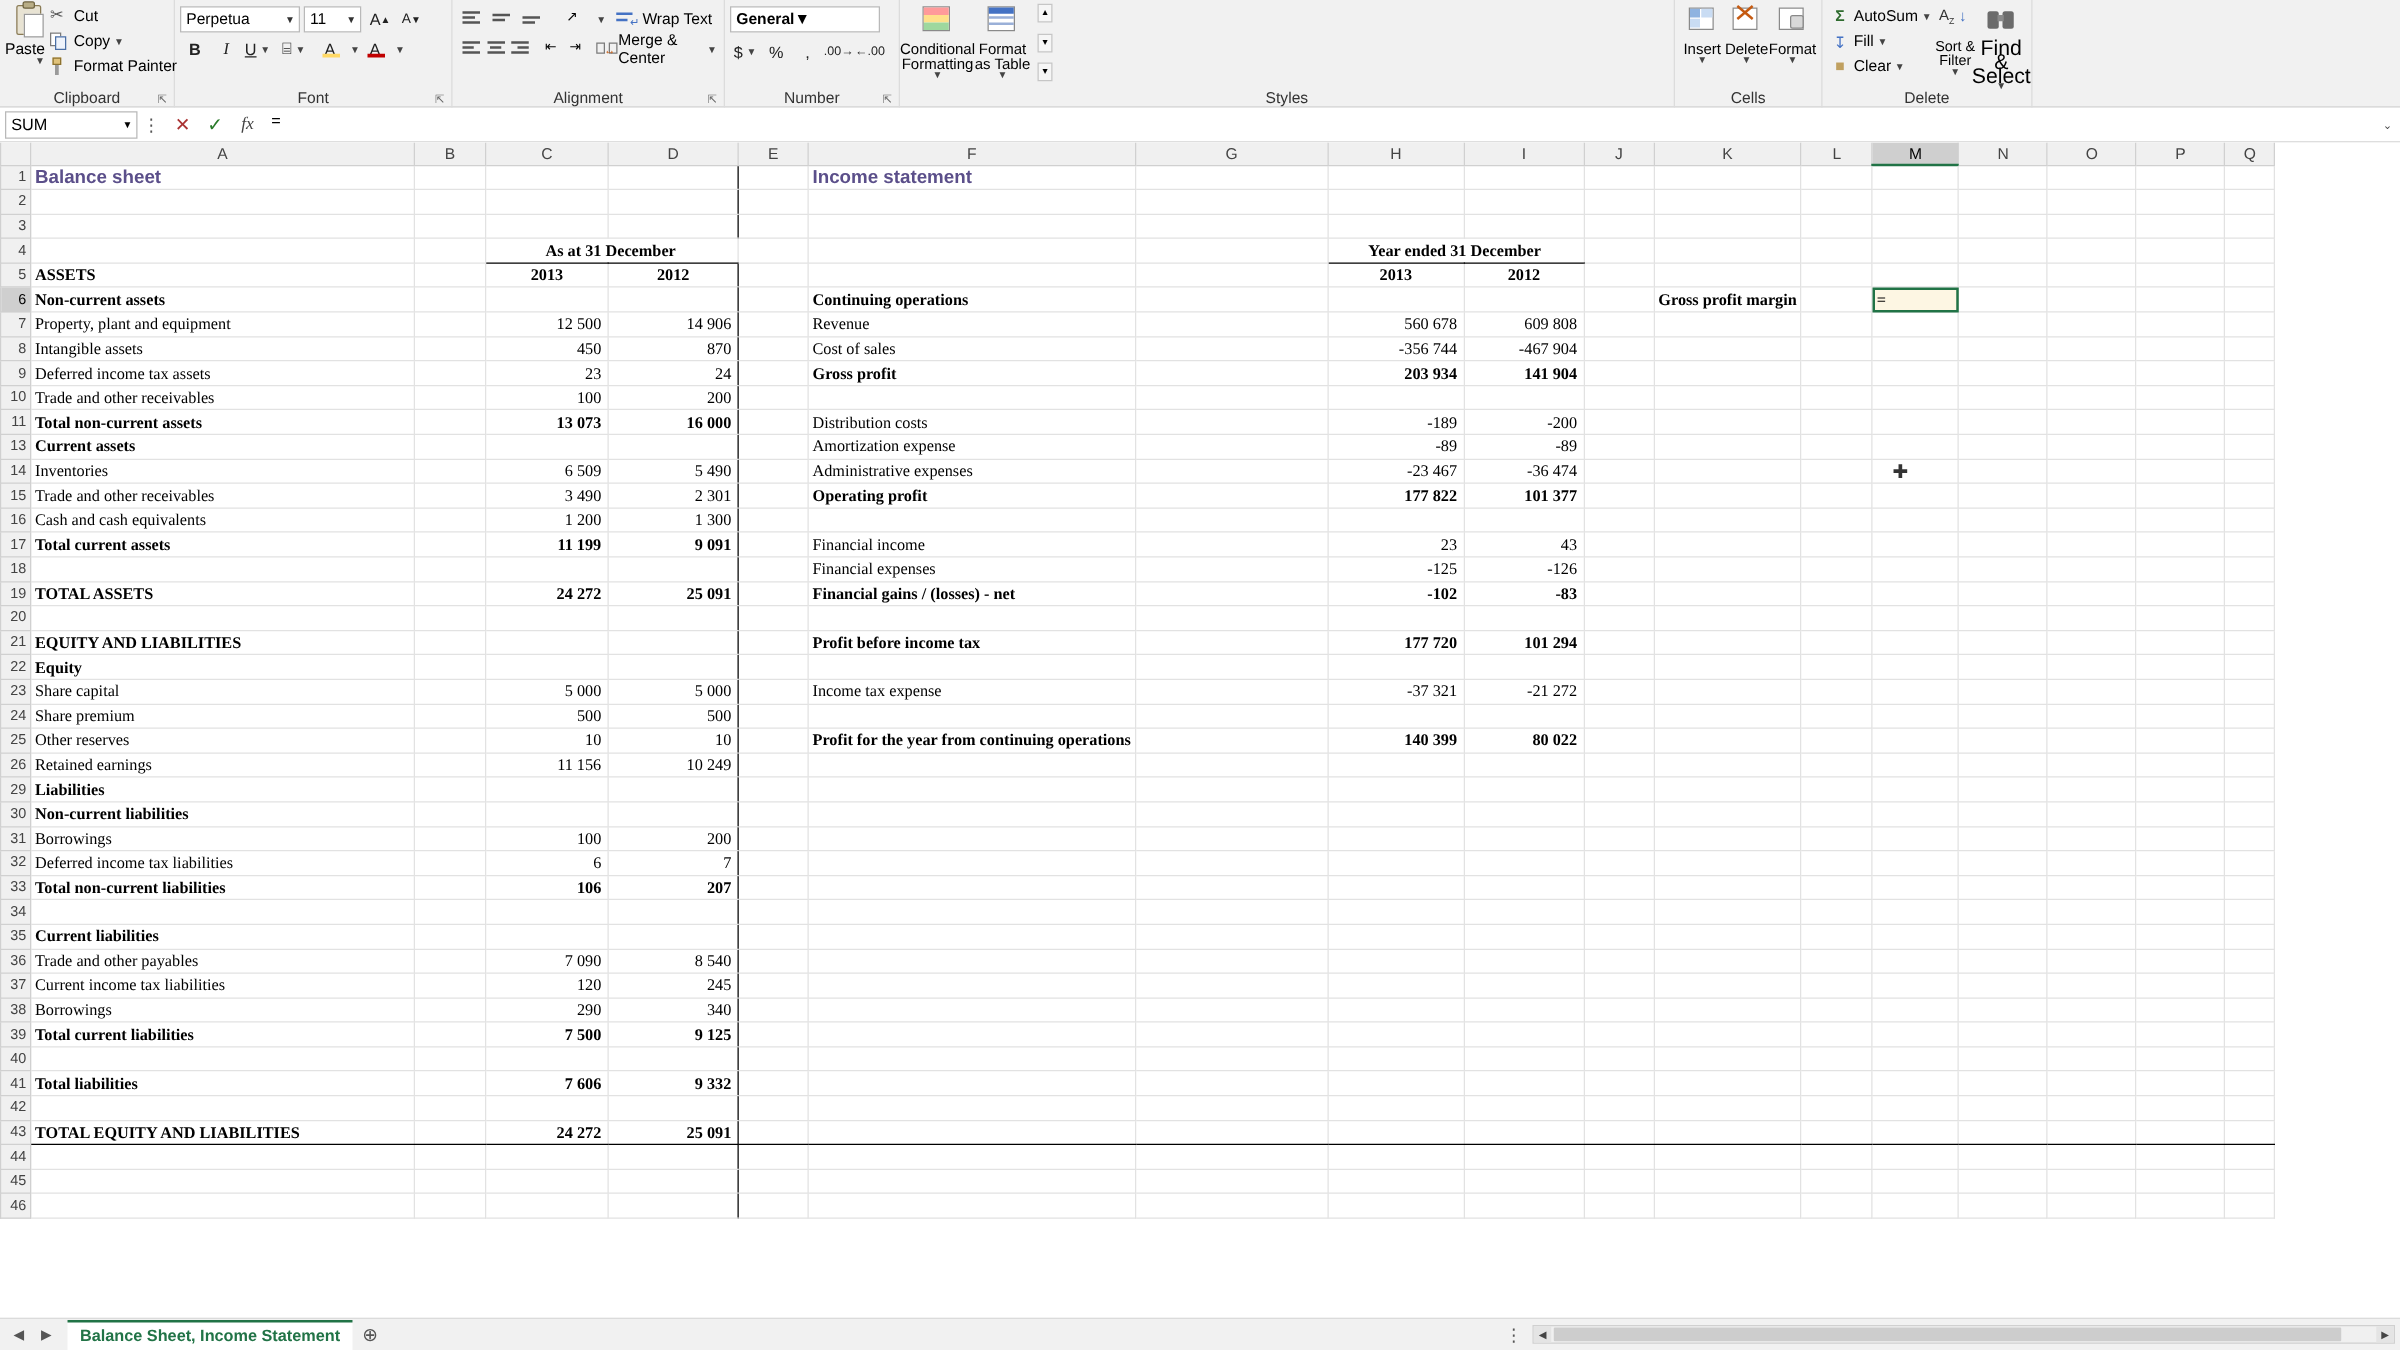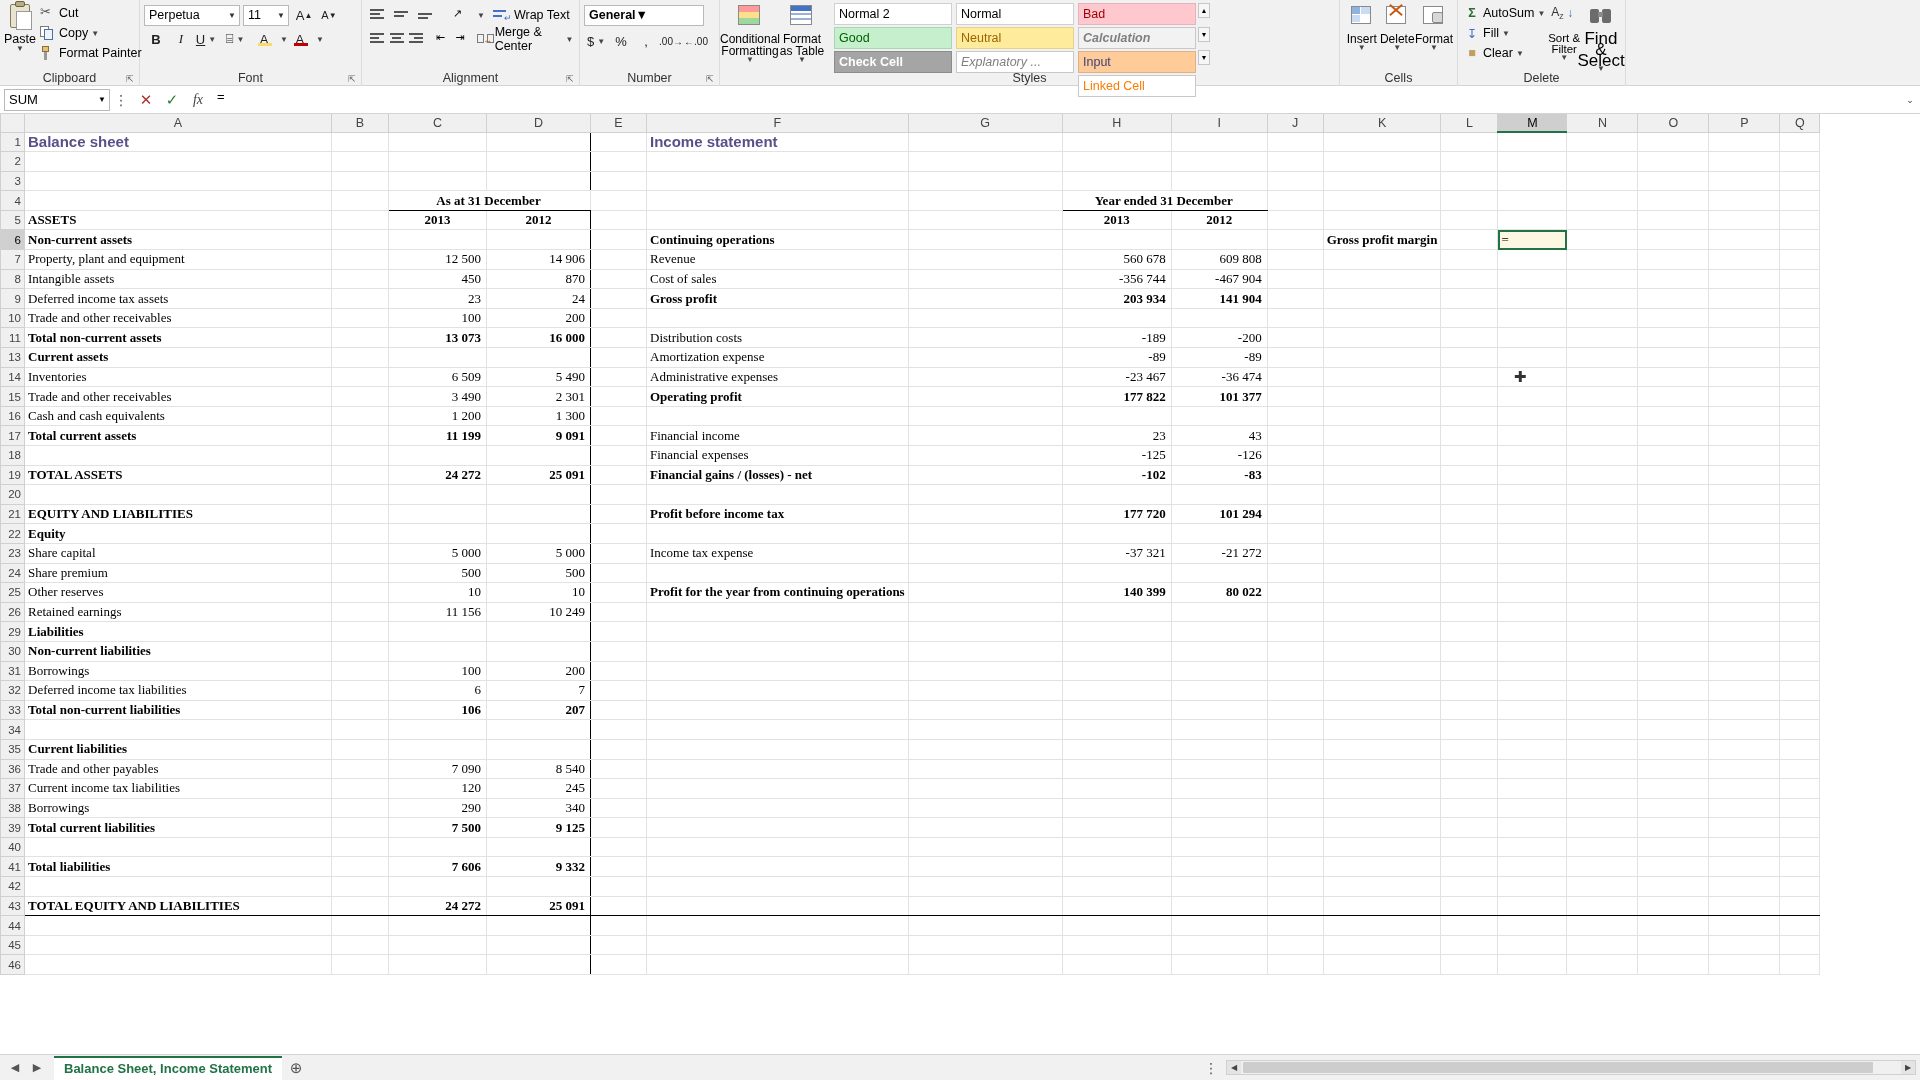--- a/index.html
+++ b/index.html
@@ -23,21 +23,21 @@
     position: relative;
     flex: 0 0 86px;
   }
   .rgroup { position: relative; height: 86px; border-right: 1px solid #dcdcdc; padding: 2px 4px 0 4px; display: flex; flex-direction: column; }
   .rgroup-label { position: absolute; bottom: 1px; left: 0; width: 100%; text-align: center; font-size: 12.5px; color: #333; }
   .rgroup-body { display: flex; flex: 1; align-items: flex-start; padding-top: 1px; }
   .dlg { position: absolute; bottom: 2px; right: 3px; width: 10px; height: 10px; font-size: 9px; color: #666; }
 
   
   .g-clip { width: 140px; }
-  .paste-btn { width: 44px; display: flex; flex-direction: column; align-items: center; justify-content: flex-start; padding-top: 0px; }
+  .paste-btn { width: 44px; display: flex; flex-direction: column; align-items: flex-end; justify-content: flex-start; padding-top: 0px; }
   .paste-ico {
     width: 26px; height: 30px; margin-top: -2px;
     position: relative;
   }
   .paste-ico .clipboard { position: absolute; left: 3px; top: 3px; width: 20px; height: 24px; background: #e8e3d3; border: 1.3px solid #8a7b55; border-radius: 2px; }
   .paste-ico .clip-top { position: absolute; left: 8px; top: 0px; width: 10px; height: 6px; background: #b8ad86; border: 1.2px solid #6d623f; border-radius: 2px; }
   .paste-ico .sheet { position: absolute; left: 9px; top: 10px; width: 16px; height: 19px; background: #fff; border: 1.2px solid #9a9a9a; }
   .paste-label { font-size: 12.5px; margin-top: 1px; }
   .paste-caret { font-size: 8px; line-height: 6px; color: #444; }
   .clip-cmds { display: flex; flex-direction: column; justify-content: flex-start; padding-top: 0px; }
@@ -397,32 +397,20 @@
         </div>
         <div class="bigbtn">
           <div class="bico">
             <div style="position:absolute;left:3px;top:2px;width:22px;height:20px;border:1.2px solid #8a8a8a;background:#fff"></div>
             <div style="position:absolute;left:4px;top:3px;width:20px;height:5px;background:#4472c4"></div>
             <div style="position:absolute;left:4px;top:10px;width:20px;height:1.5px;background:#9ab0d8"></div>
             <div style="position:absolute;left:4px;top:15px;width:20px;height:1.5px;background:#9ab0d8"></div>
           </div>
           <div>Format as Table</div>
           <div class="paste-caret">▼</div>
-        </div>
-        <div class="cellstyles">
-          <div class="cs normal2">Normal 2</div>
-          <div class="cs normal2">Normal</div>
-          <div class="cs bad">Bad</div>
-          <div class="cs good">Good</div>
-          <div class="cs neutral">Neutral</div>
-          <div class="cs calculation">Calculation</div>
-          <div class="cs checkcell">Check Cell</div>
-          <div class="cs explanatory">Explanatory ...</div>
-          <div class="cs input">Input</div>
-          <div class="cs linked" style="grid-column:3/4;">Linked Cell</div>
         </div>
         <div class="style-scroll">
           <div class="sbtn">▲</div>
           <div class="sbtn">▼</div>
           <div class="sbtn">▼</div>
         </div>
       </div>
       <div class="rgroup-label">Styles</div>
     </div>
 

